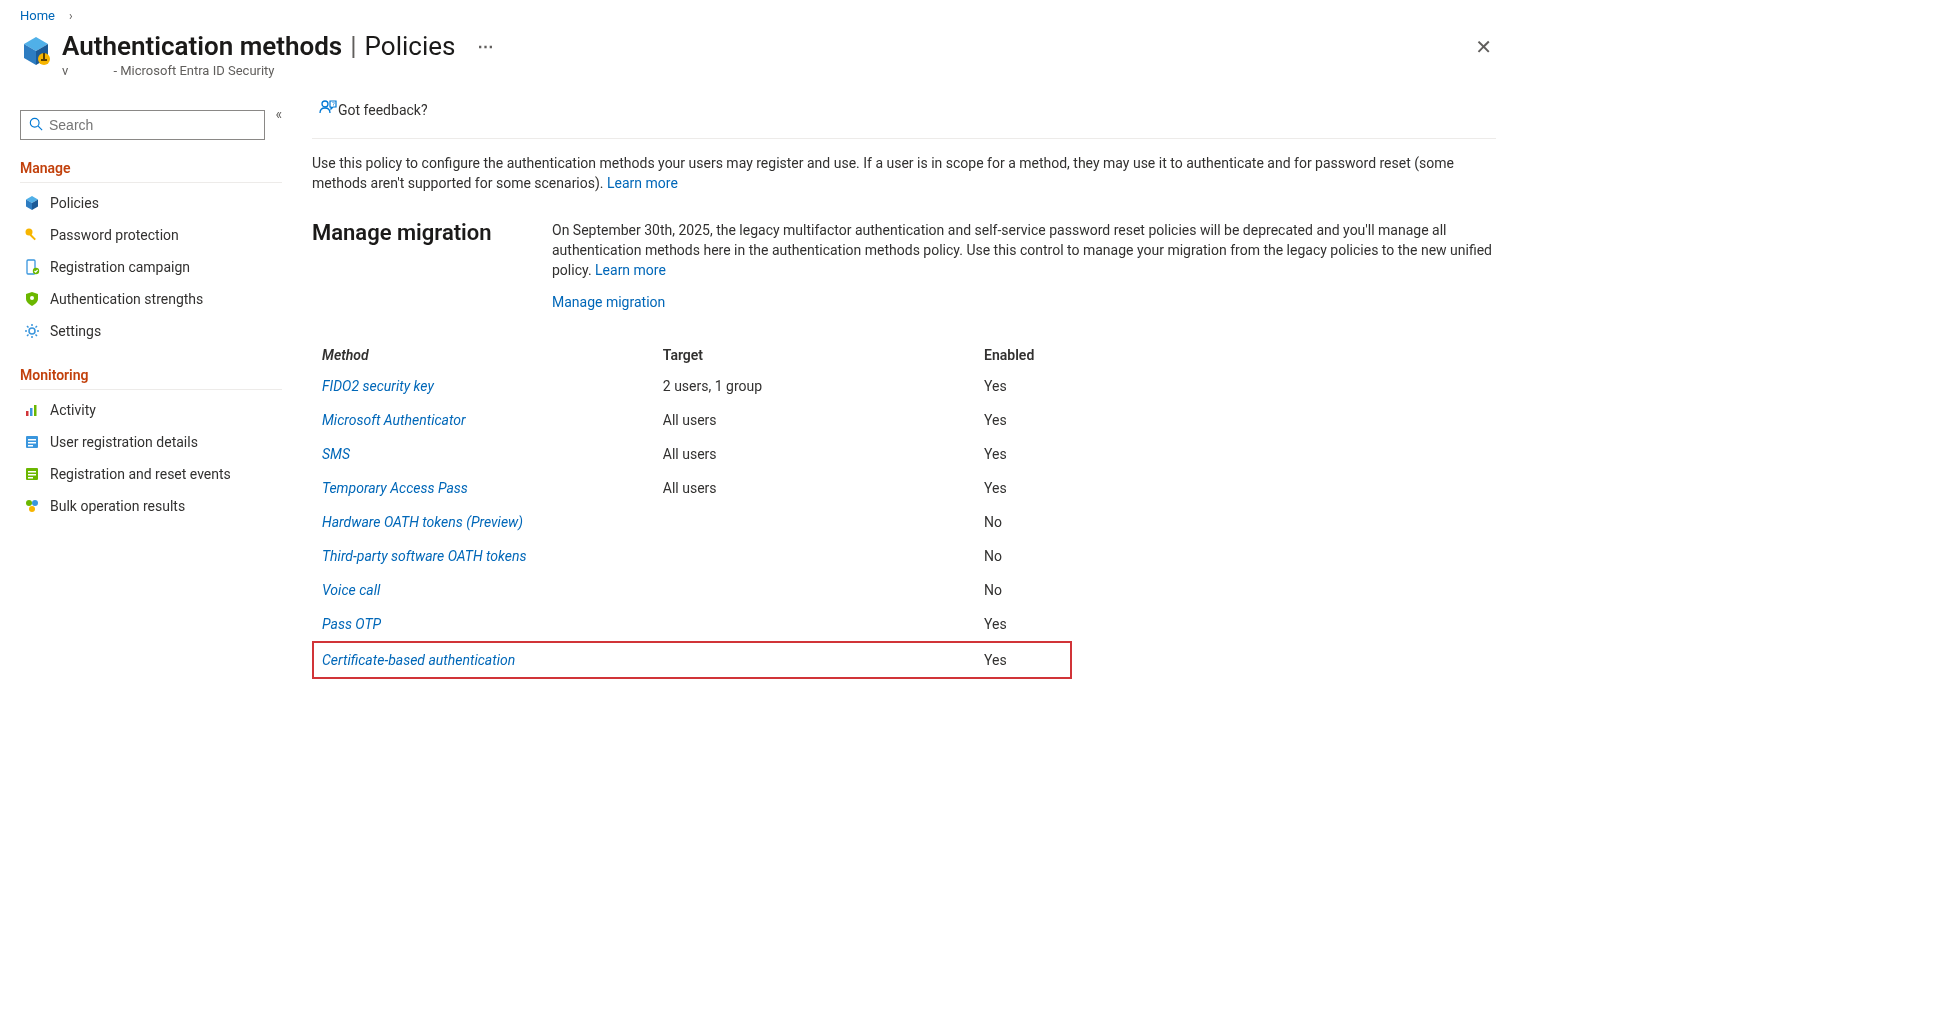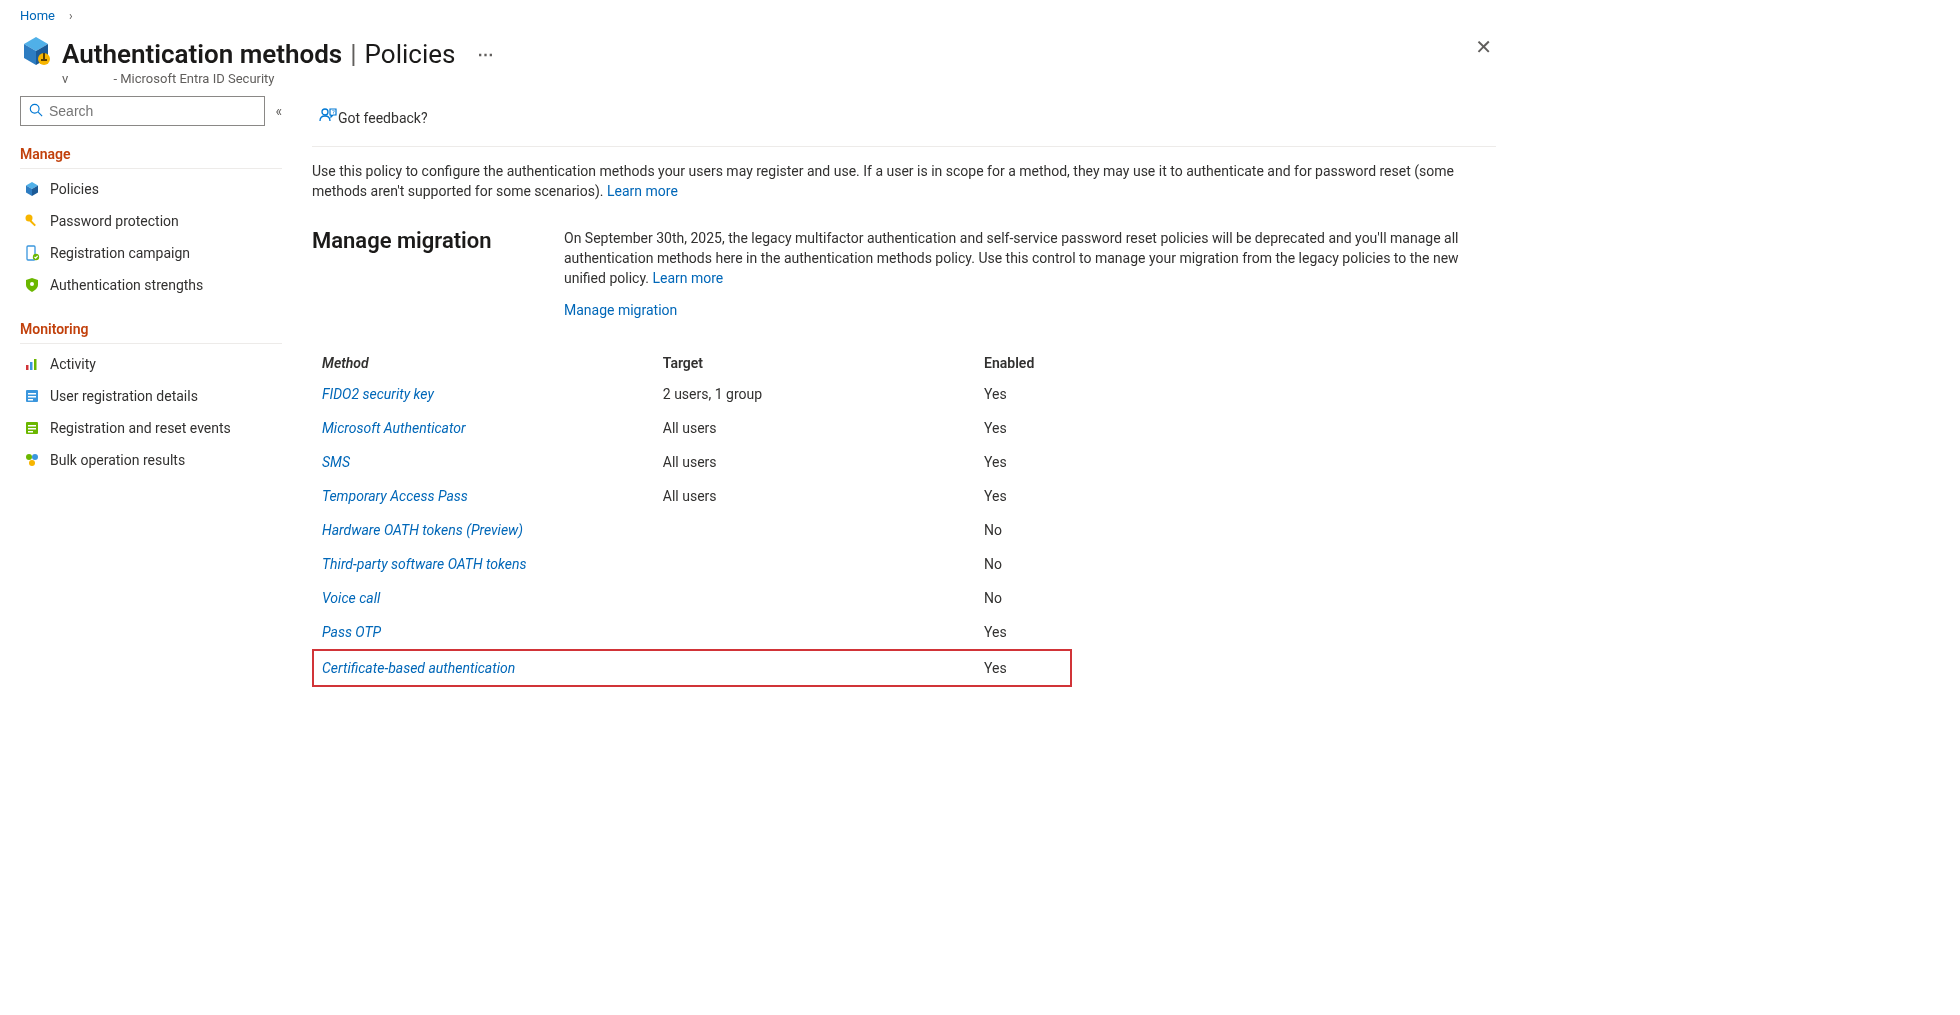--- a/index.html
+++ b/index.html
@@ -26,21 +26,21 @@
 
   .header-row {
     display: flex;
     align-items: flex-start;
     padding: 4px 20px 2px 20px;
   }
   .header-icon {
     width: 32px; height: 32px; margin-right: 10px; margin-top: 4px;
     flex: 0 0 auto;
   }
-  .header-titles { flex: 1; margin-top: 8px; }
+  .header-titles { flex: 1; }
   .page-title {
     font-size: 26px; font-weight: 600; color: #1b1a19;
     display: inline-flex; align-items: center; gap: 4px;
   }
   .page-title .sep { font-weight: 400; color: #605e5c; margin: 0 4px; }
   .page-title .sub { font-weight: 400; }
   .ellipsis-btn { margin-left: 18px; font-size: 16px; color: #605e5c; cursor: pointer; }
   .sub-line { font-size: 13px; color: #605e5c; margin-top: 2px; }
   .close-x {
     margin-left: auto; font-size: 20px; color: #605e5c;
@@ -51,20 +51,21 @@
 
   .sidebar {
     width: 300px; flex: 0 0 300px;
     padding: 0 18px 0 20px;
   }
   .search-row { display: flex; align-items: center; gap: 10px; margin-bottom: 14px; }
   .search-box {
     flex: 1; display: flex; align-items: center;
     border: 1px solid #8a8886; height: 30px; padding: 0 8px;
     color: #605e5c;
+    margin-top: 22px;
   }
   .search-box input {
     border: none; outline: none; flex: 1; font-size: 14px;
     color: #323130; background: transparent;
   }
   .search-box .s-icon { color: #0078d4; margin-right: 6px; font-size: 14px; }
   .collapse-chevron { color: #605e5c; cursor: pointer; font-size: 14px; }
 
   .nav-group-label {
     font-weight: 600; font-size: 14px; color: #c2410c;
@@ -87,21 +88,21 @@
   .feedback-btn {
     display: inline-flex; align-items: center; 
     font-size: 14px; color: #323130; cursor: pointer;
     padding: 4px 6px;
   }
   .feedback-icon { color: #0078d4; font-size: 18px; }
 
   .intro { padding: 14px 0 8px 0; font-size: 14px; line-height: 1.45; color: #323130; }
   .link { color: #0067b8; cursor: pointer; }
 
-  .migration { display: flex; gap: 52px; padding: 18px 0 10px 0; align-items: flex-start; }
+  .migration { display: flex; gap: 40px; padding: 18px 0 10px 0; align-items: flex-start; }
   .migration-title { font-size: 22px; font-weight: 600; color: #1b1a19; min-width: 200px; }
   .migration-text { flex: 1; font-size: 14px; line-height: 1.45; }
   .migration-text .manage-link { display: inline-block; margin-top: 12px; color: #0067b8; cursor: pointer; }
 
   .methods-table { margin-top: 18px; width: 760px; }
   .thead { display: flex; font-weight: 600; padding: 6px 10px; }
   .col-method { width: 350px; font-style: italic; }
   .col-target { width: 330px; }
   .col-enabled { width: 80px; }
   .trow {
@@ -196,20 +197,38 @@
           </div>
           <div class="nav-item">
             <span class="nav-icon">
               <svg width="16" height="16" viewBox="0 0 16 16">
                 <path d="M8 1 L14 3 V8 C14 12 8 15 8 15 C8 15 2 12 2 8 V3 Z" fill="#6bb700"></path>
                 <circle cx="8" cy="7" r="2" fill="#fff"></circle>
               </svg>
             </span>
             <span>Authentication strengths</span>
           </div>
+          <div class="nav-item">
+            <span class="nav-icon">
+              <svg width="16" height="16" viewBox="0 0 16 16">
+                <circle cx="8" cy="8" r="3" fill="none" stroke="#3a96dd" stroke-width="1.5"></circle>
+                <g stroke="#3a96dd" stroke-width="1.5">
+                  <line x1="8" y1="1" x2="8" y2="3"></line>
+                  <line x1="8" y1="13" x2="8" y2="15"></line>
+                  <line x1="1" y1="8" x2="3" y2="8"></line>
+                  <line x1="13" y1="8" x2="15" y2="8"></line>
+                  <line x1="3" y1="3" x2="4.5" y2="4.5"></line>
+                  <line x1="11.5" y1="11.5" x2="13" y2="13"></line>
+                  <line x1="3" y1="13" x2="4.5" y2="11.5"></line>
+                  <line x1="11.5" y1="4.5" x2="13" y2="3"></line>
+                </g>
+              </svg>
+            </span>
+            <span>Settings</span>
+          </div>
         </div>
         <div class="nav-group">
           <div class="nav-group-label">Monitoring</div>
           <div class="nav-item">
             <span class="nav-icon">
               <svg width="16" height="16" viewBox="0 0 16 16">
                 <rect x="2" y="9" width="2.5" height="5" fill="#d13438"></rect>
                 <rect x="6" y="6" width="2.5" height="8" fill="#3a96dd"></rect>
                 <rect x="10" y="3" width="2.5" height="11" fill="#6bb700"></rect>
               </svg>

